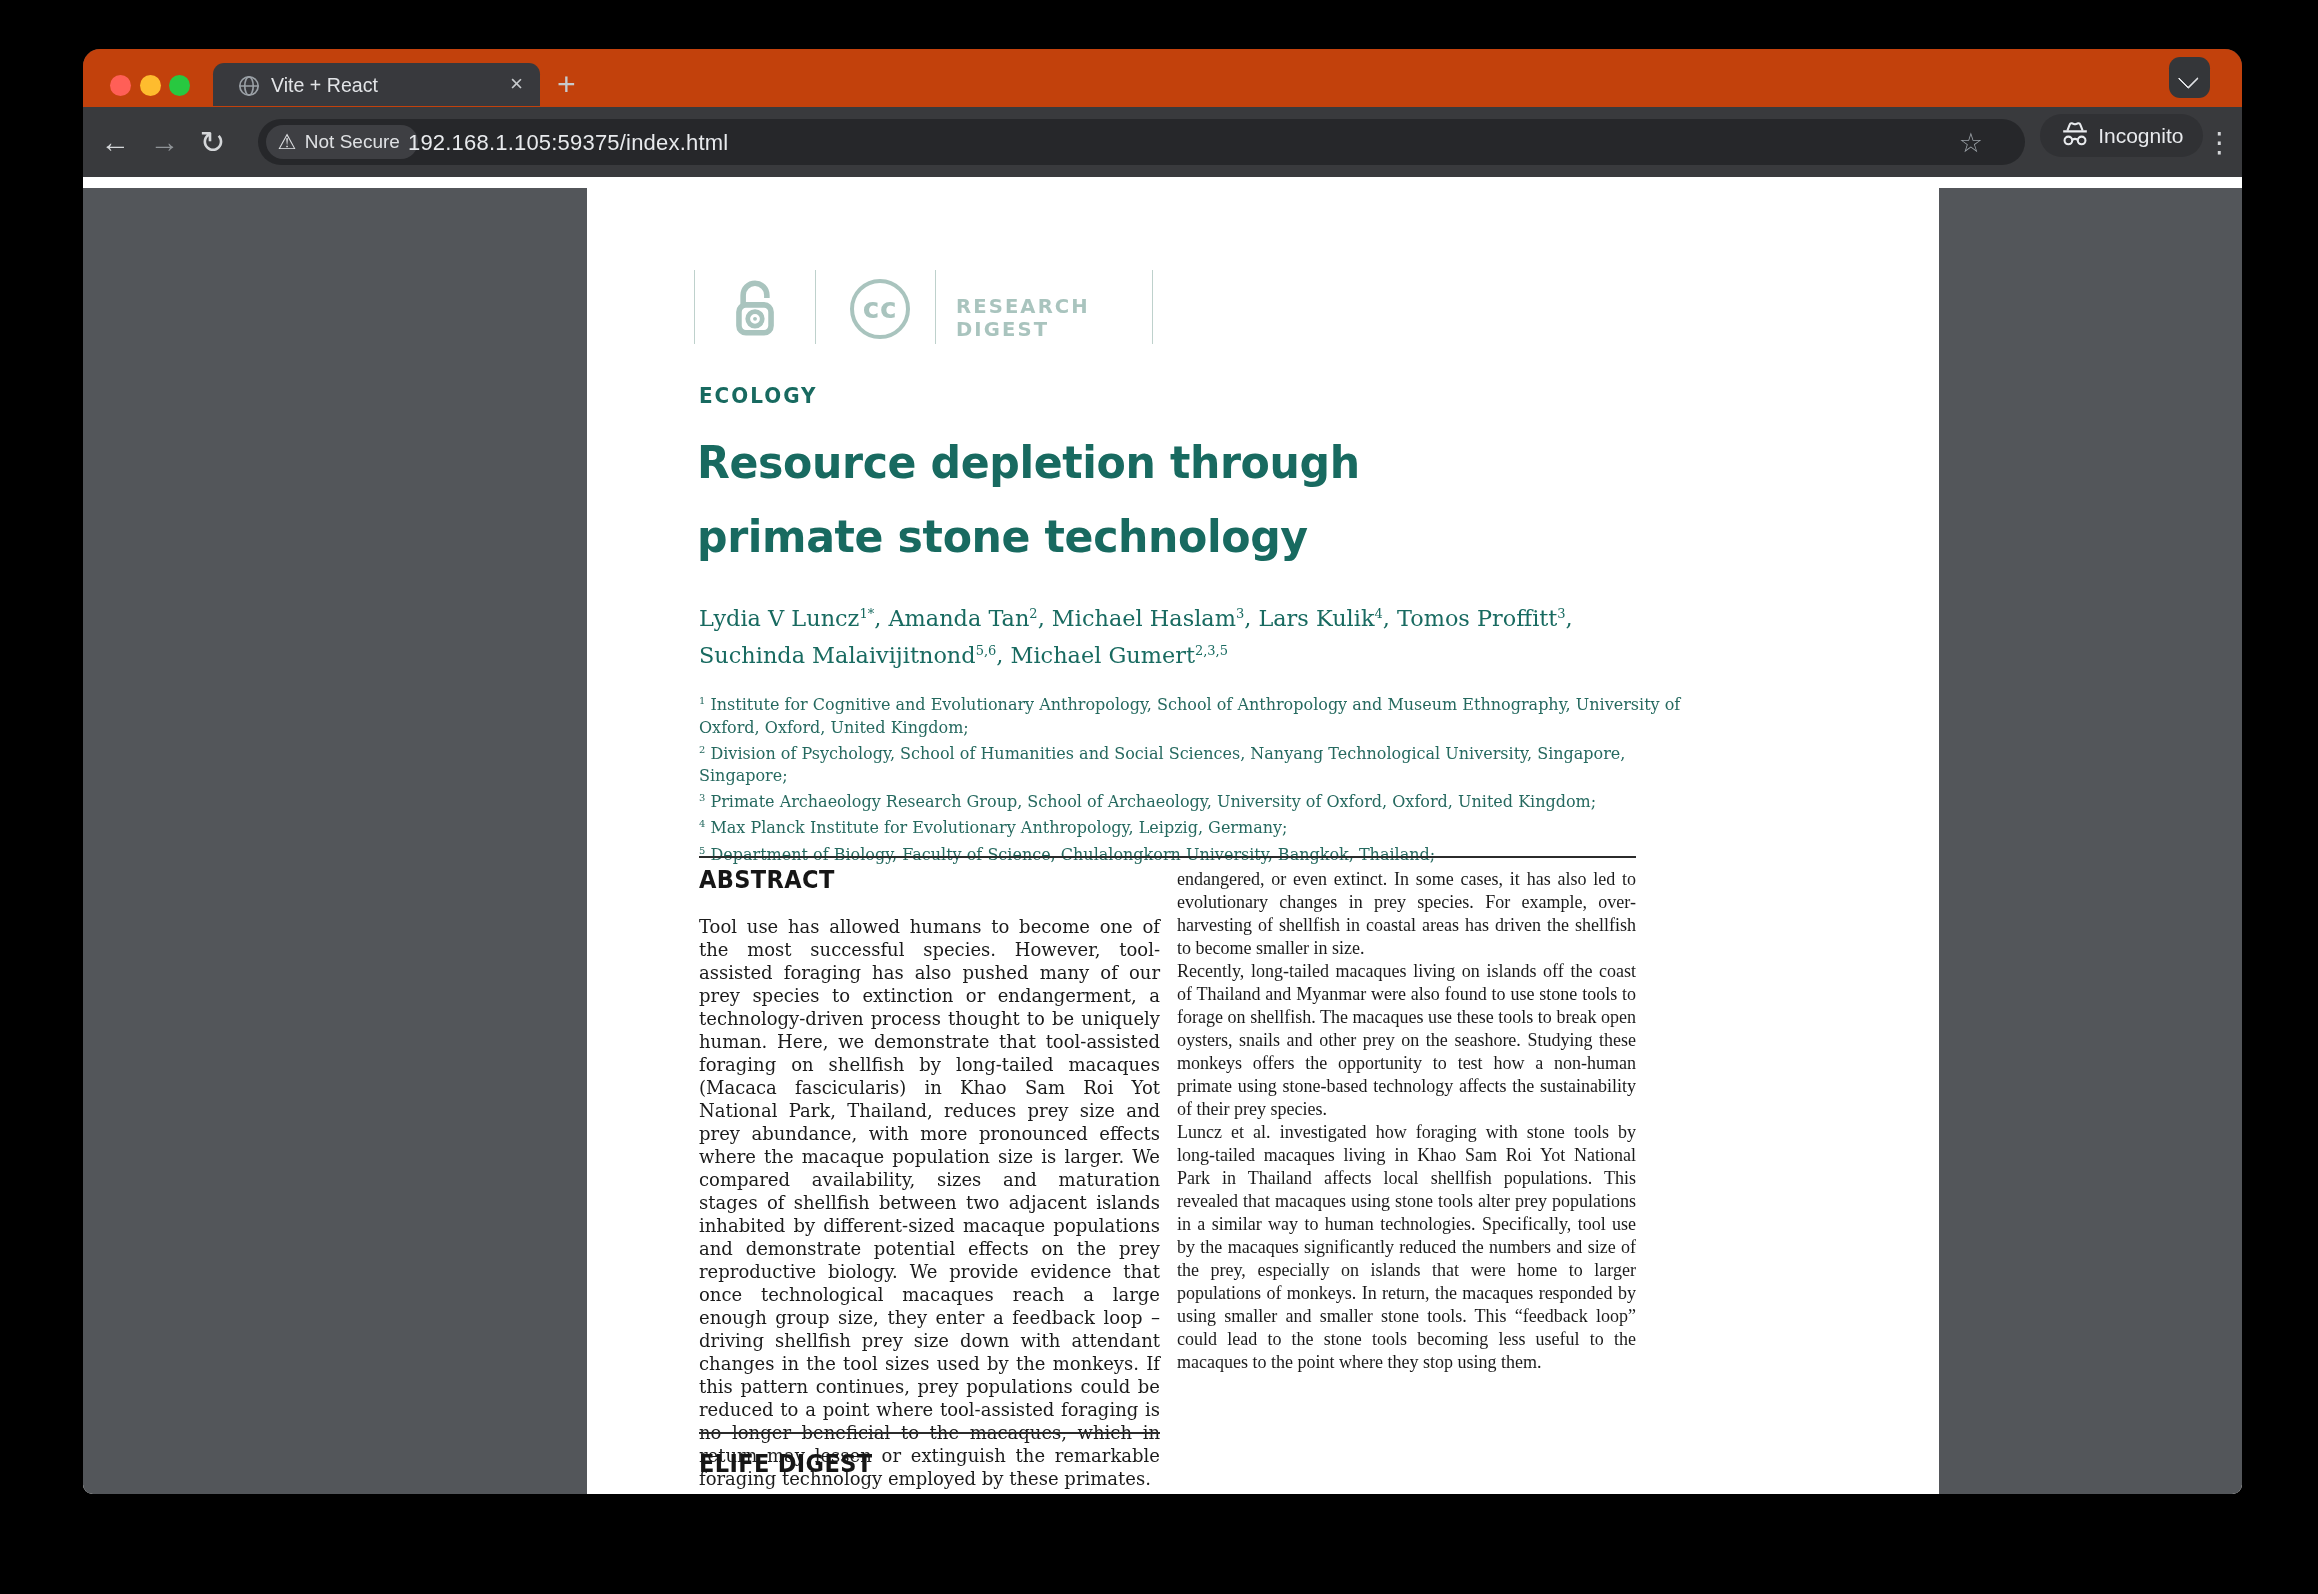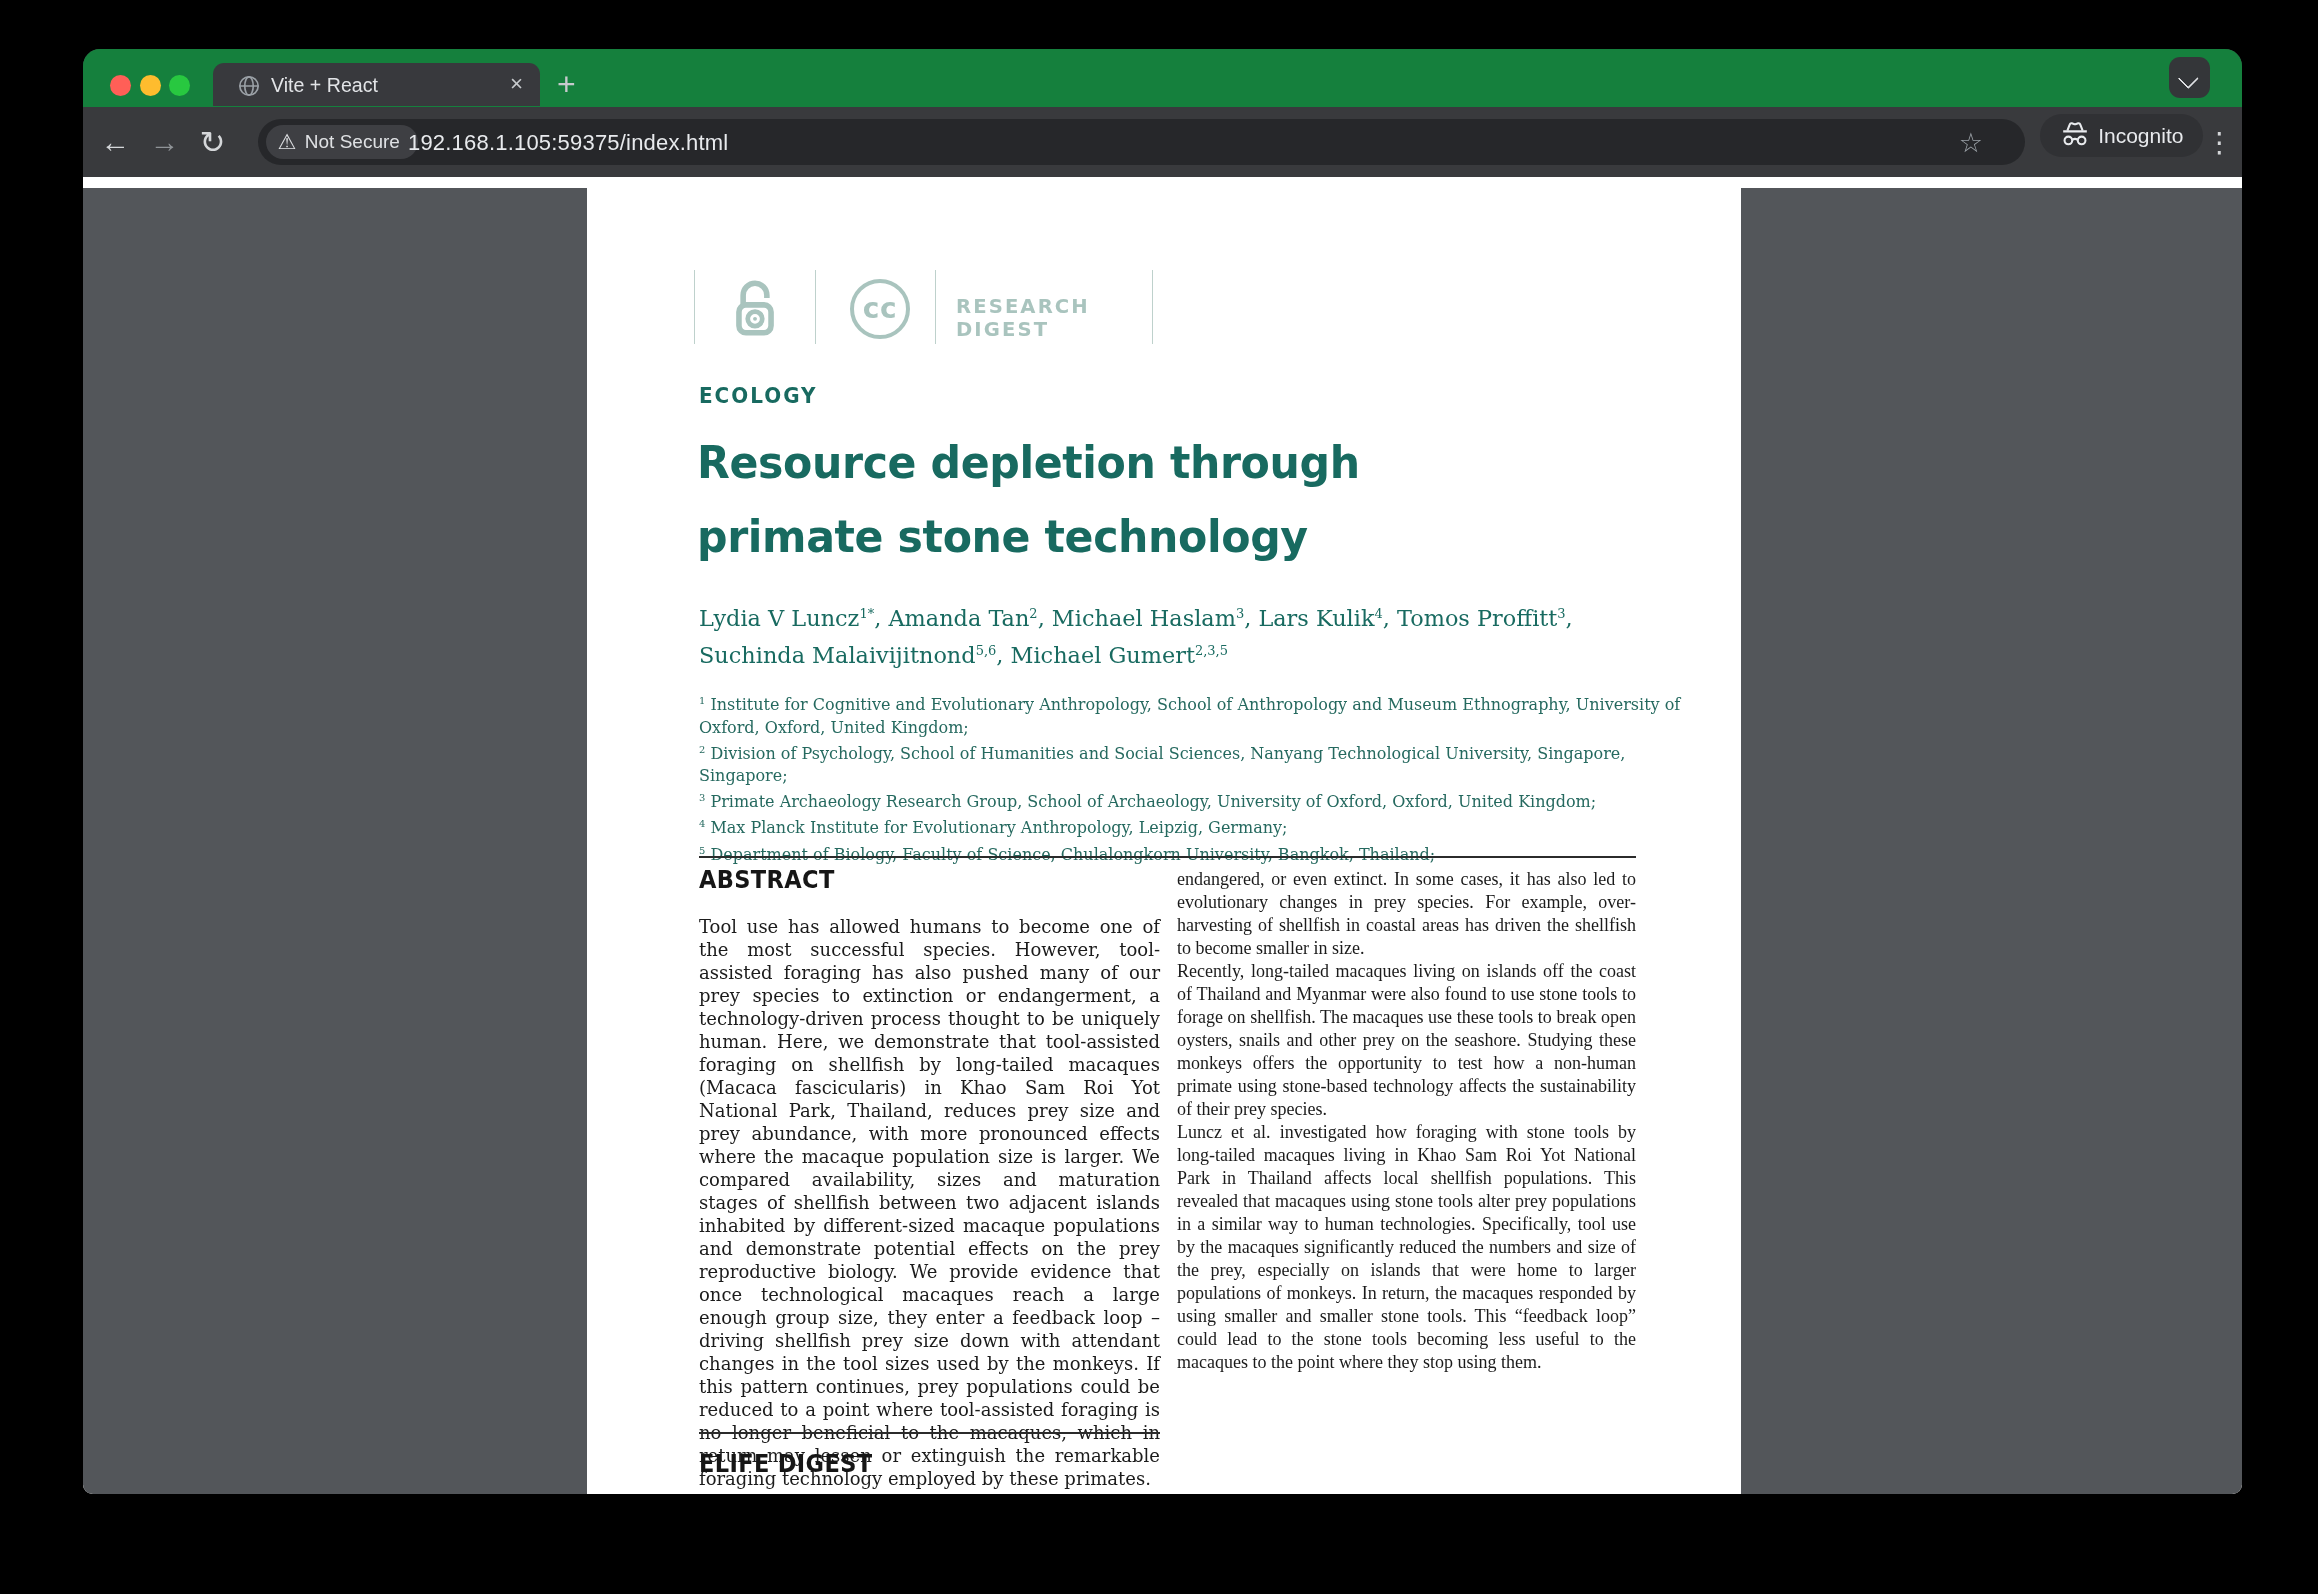--- a/index.html
+++ b/index.html
@@ -7,21 +7,21 @@
     width:2319px;height:1595px;background:#000;position:relative;overflow:hidden;
     font-family:"Liberation Sans",sans-serif;
   }
   
   .window{
     position:absolute;left:83px;top:49px;width:2159px;height:1445px;
     background:#1e1f20;border-radius:17px 17px 9.8px 9.8px;overflow:hidden;
     box-shadow:0 0 0 0.7px #3a3b3d inset;
   }
   
-  .tabstrip{position:absolute;left:0;top:0;right:0;height:76px;background:#15803d;}
+  .tabstrip{position:absolute;left:0;top:0;right:0;height:76px;background:#c2410c;}
   .traffic{position:absolute;top:26px;width:21px;height:21px;border-radius:50%;}
   .t-red{left:27px;background:#ff5f57;}
   .t-yellow{left:57px;background:#febc2e;}
   .t-green{left:86px;background:#28c840;}
   .tab{
     position:absolute;left:130px;top:14px;width:327px;height:43px;
     background:#38393d;border-radius:11.2px 11.2px 0 0;color:#dfe1e4;
   }
   .tab-favicon{position:absolute;left:24px;top:11.2px;}
   .tab-title{position:absolute;left:58px;top:11.2px;font-size:19.6px;line-height:22.4px;color:#e2e4e7;}
@@ -50,21 +50,21 @@
   .star{position:absolute;right:42px;top:8.4px;font-size:27px;color:#9aa0a6;font-family:"DejaVu Sans",sans-serif;}
   .incog{
     position:absolute;right:39px;top:7px;height:43px;border-radius:22px;background:#303134;
     display:flex;align-items:center;gap:7px;padding:0 19.6px;color:#e8eaed;font-size:21px;
   }
   .menu-dots{position:absolute;right:7px;top:0;height:70px;width:31px;display:flex;align-items:center;justify-content:center;font-size:28px;color:#d5d7da;font-family:"DejaVu Sans",sans-serif;}
   
   .content{position:absolute;left:0;top:128px;right:0;bottom:0;background:#ffffff;}
   .backdrop{position:absolute;left:0;top:11.2px;right:0;bottom:0;background:#53565a;}
   .paper{
-    position:absolute;left:504px;top:11.2px;width:1154px;height:1306px;background:#ffffff;overflow:hidden;
+    position:absolute;left:504px;top:11.2px;width:1352px;height:1306px;background:#ffffff;overflow:hidden;
   }
   
   .badges{position:absolute;left:107px;top:82px;height:74px;}
   .vdiv{position:absolute;top:0;width:1.4px;height:74px;background:#bed1cc;}
   .oa-icon{position:absolute;left:35px;top:7px;}
   .cc-icon{
     position:absolute;left:156px;top:8.4px;width:52px;height:52px;border-radius:50%;
     border:4.2px solid #a9c4be;color:#a9c4be;font-family:"DejaVu Sans",sans-serif;font-weight:bold;
     font-size:28px;display:flex;align-items:center;justify-content:center;letter-spacing:0.7px;
   }

